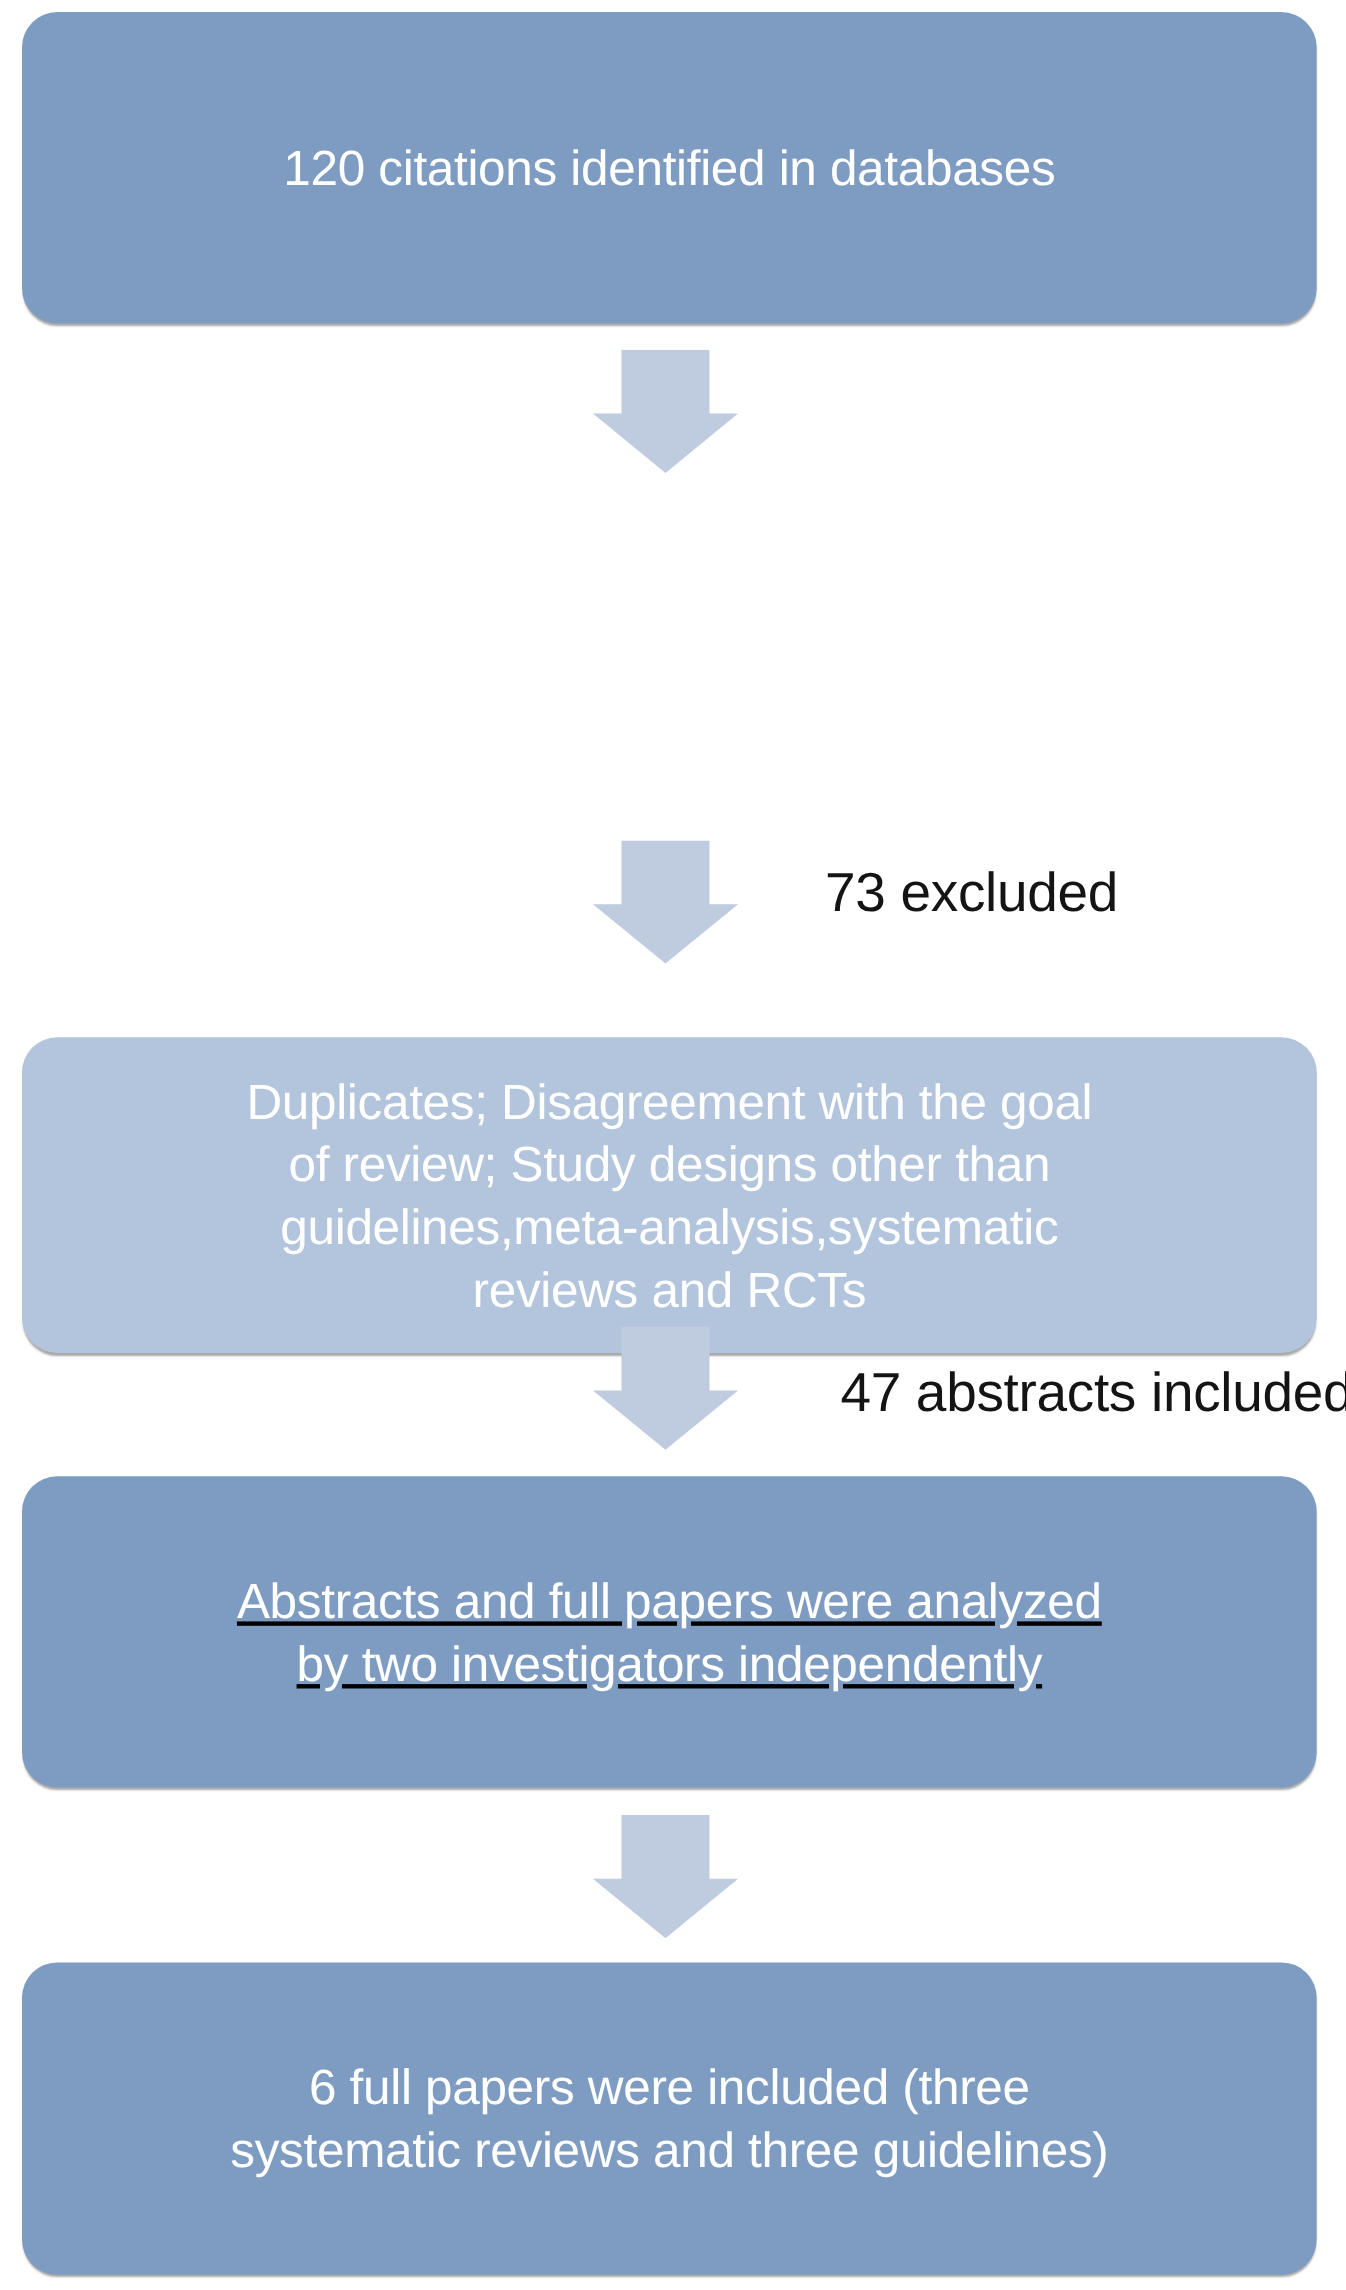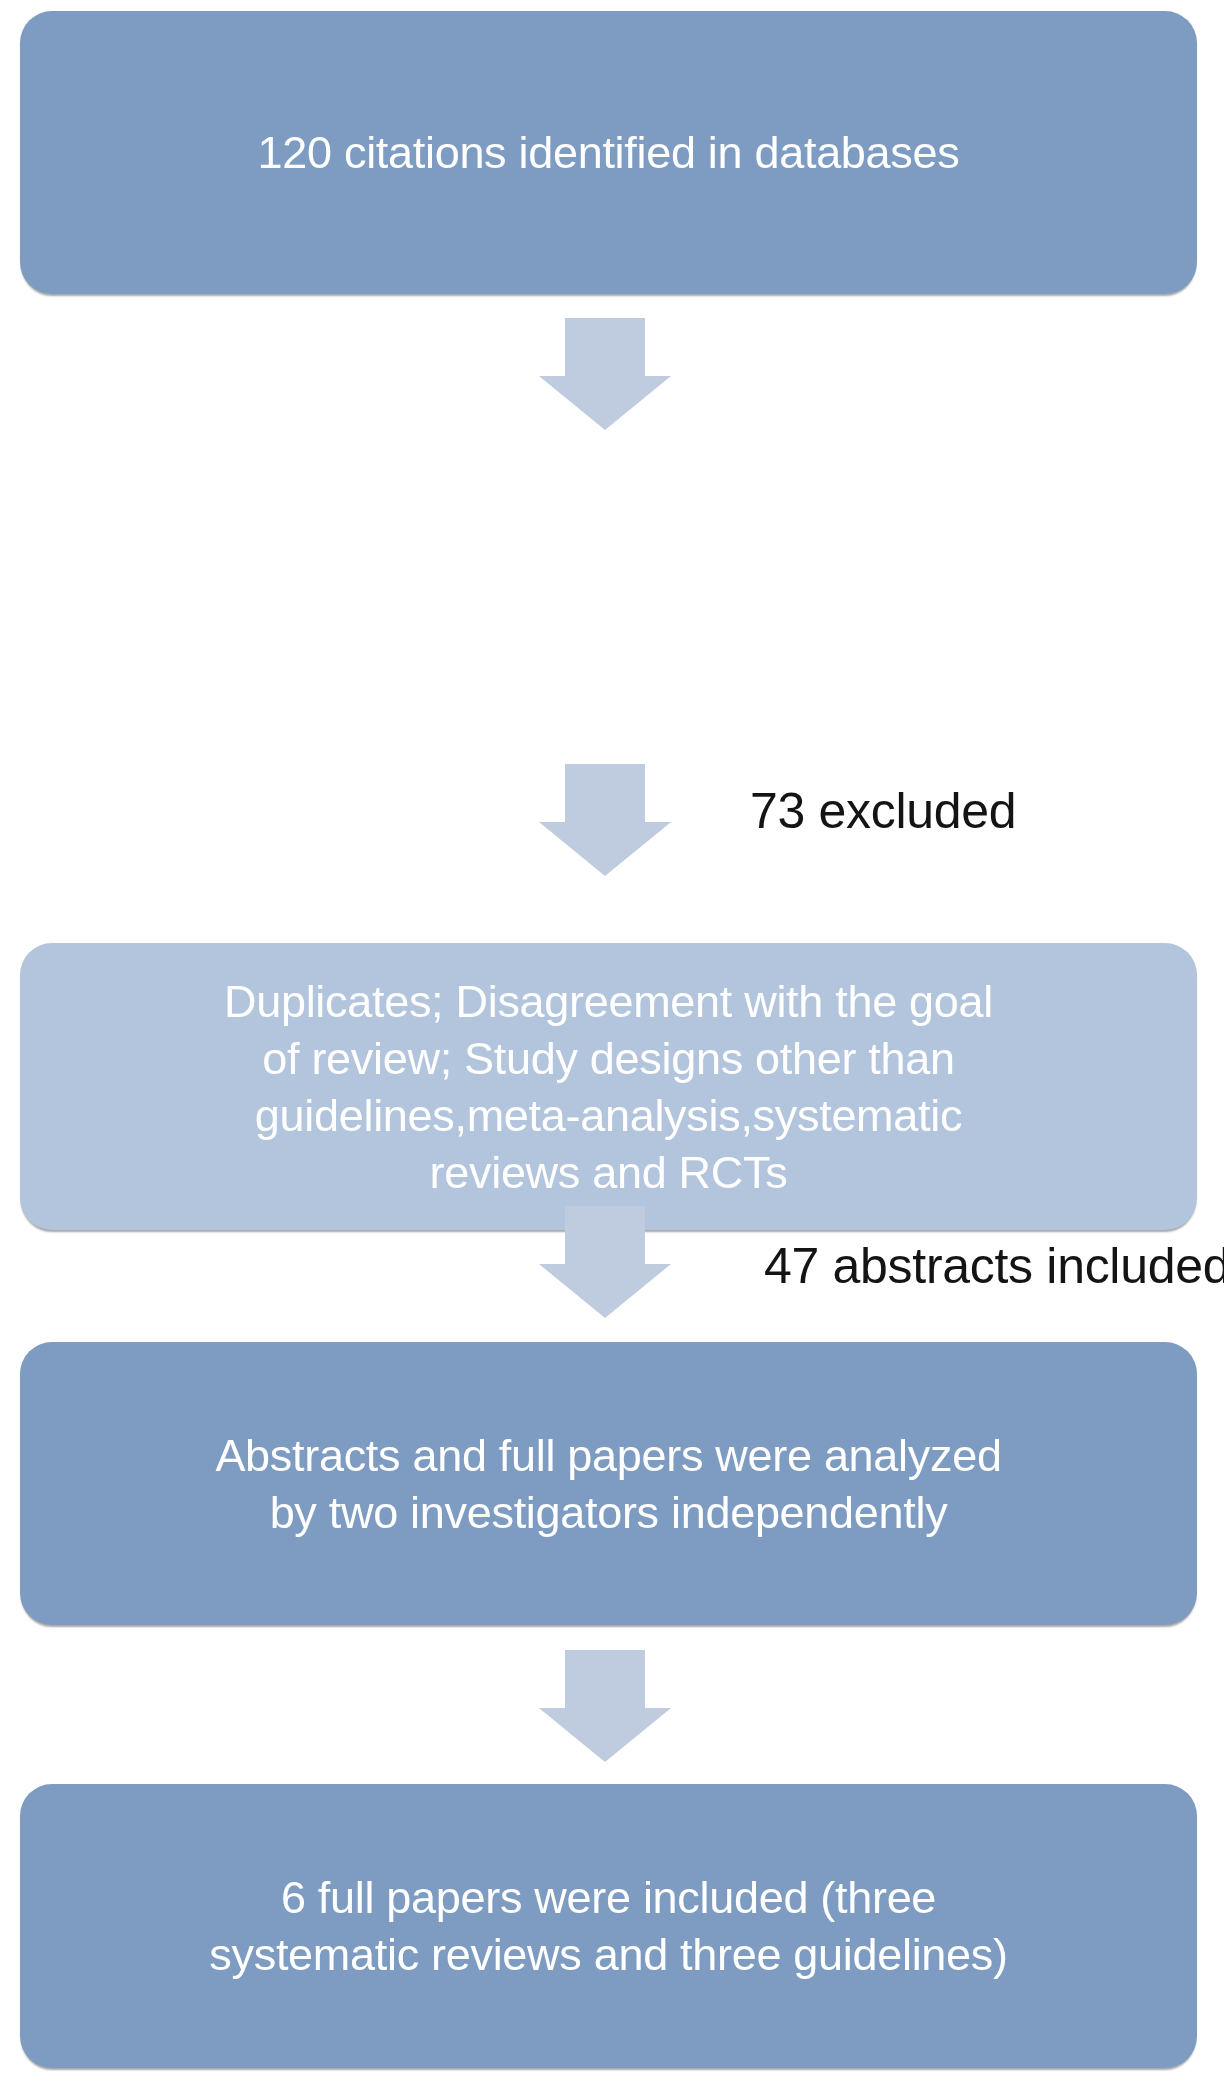--- a/index.html
+++ b/index.html
@@ -86,21 +86,21 @@
   </div>
 
   <div class="flow-arrow" style="top:1206px;">
     <svg viewBox="0 0 132 112" xmlns="http://www.w3.org/2000/svg" aria-hidden="true">
       <polygon points="26,0 106,0 106,58 132,58 66,112 0,58 26,58"></polygon>
     </svg>
   </div>
 
   <div class="side-label" style="left:764px; top:1240px;">47 abstracts included</div>
 
-  <div class="flow-box dark" style="top:1342px; height:283px;">
+  <div class="flow-box dark" style="top:1342px; height:283px;text-decoration:underline;">
     <div class="flow-box-text">Abstracts and full papers were analyzed
 by two investigators independently</div>
   </div>
 
   <div class="flow-arrow" style="top:1650px;">
     <svg viewBox="0 0 132 112" xmlns="http://www.w3.org/2000/svg" aria-hidden="true">
       <polygon points="26,0 106,0 106,58 132,58 66,112 0,58 26,58"></polygon>
     </svg>
   </div>
 

